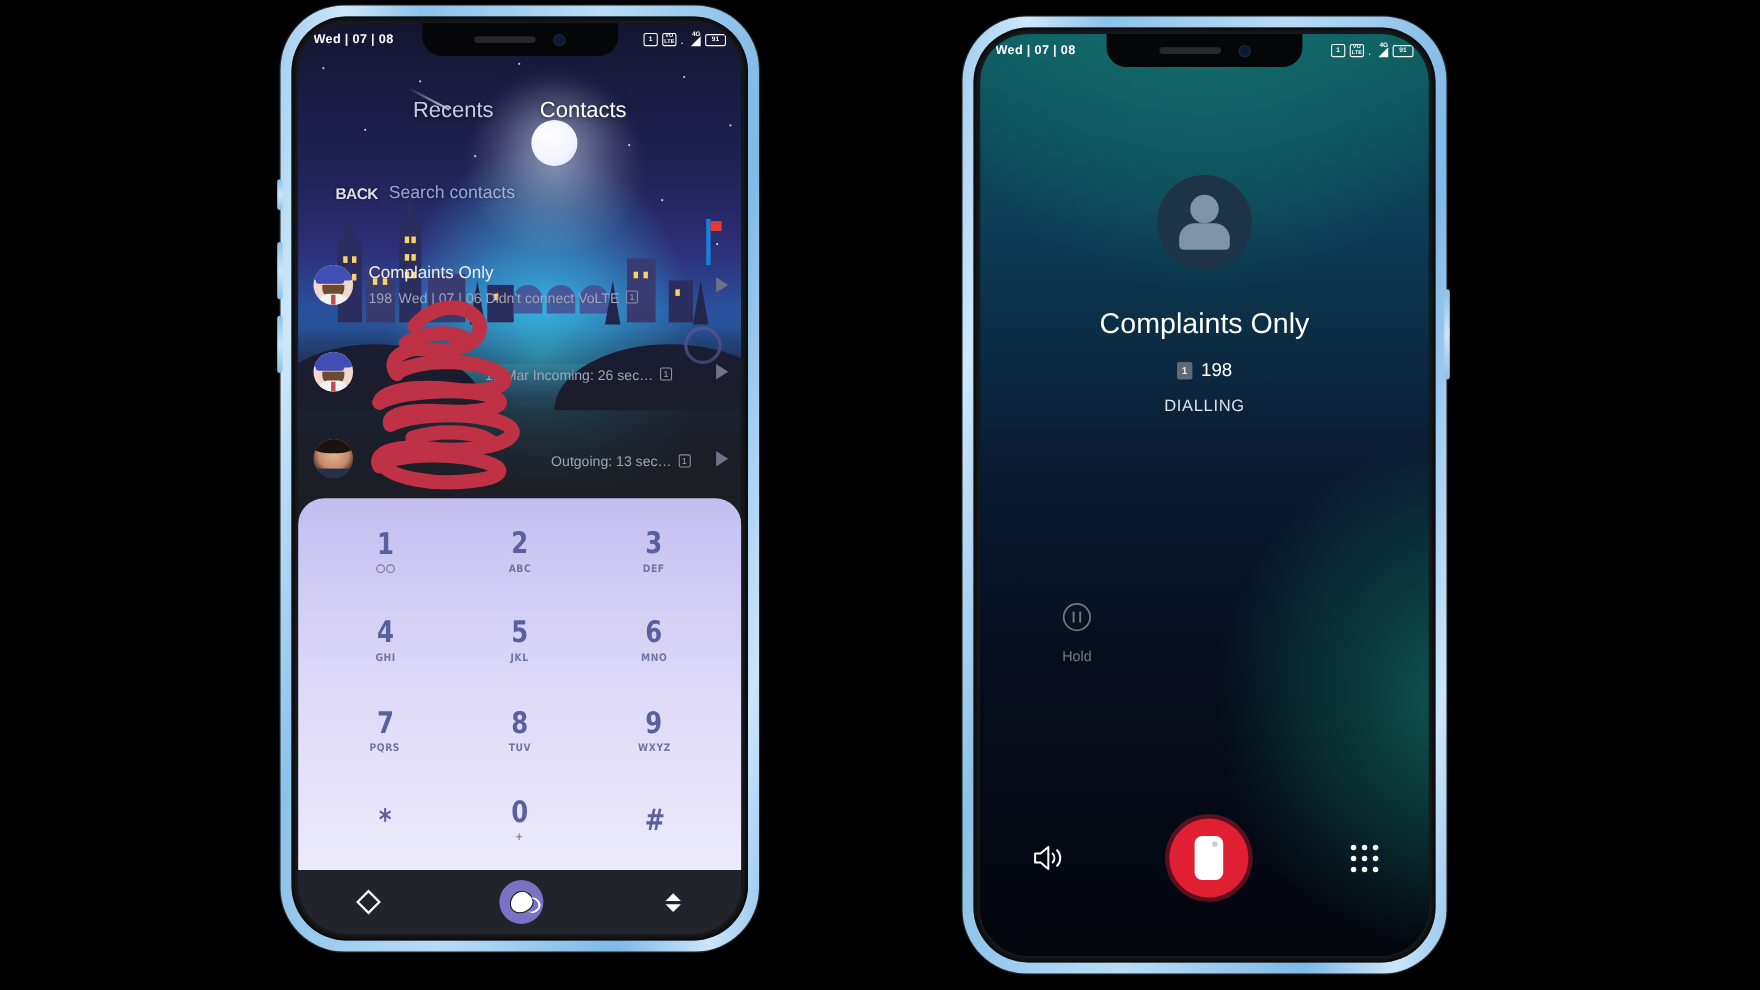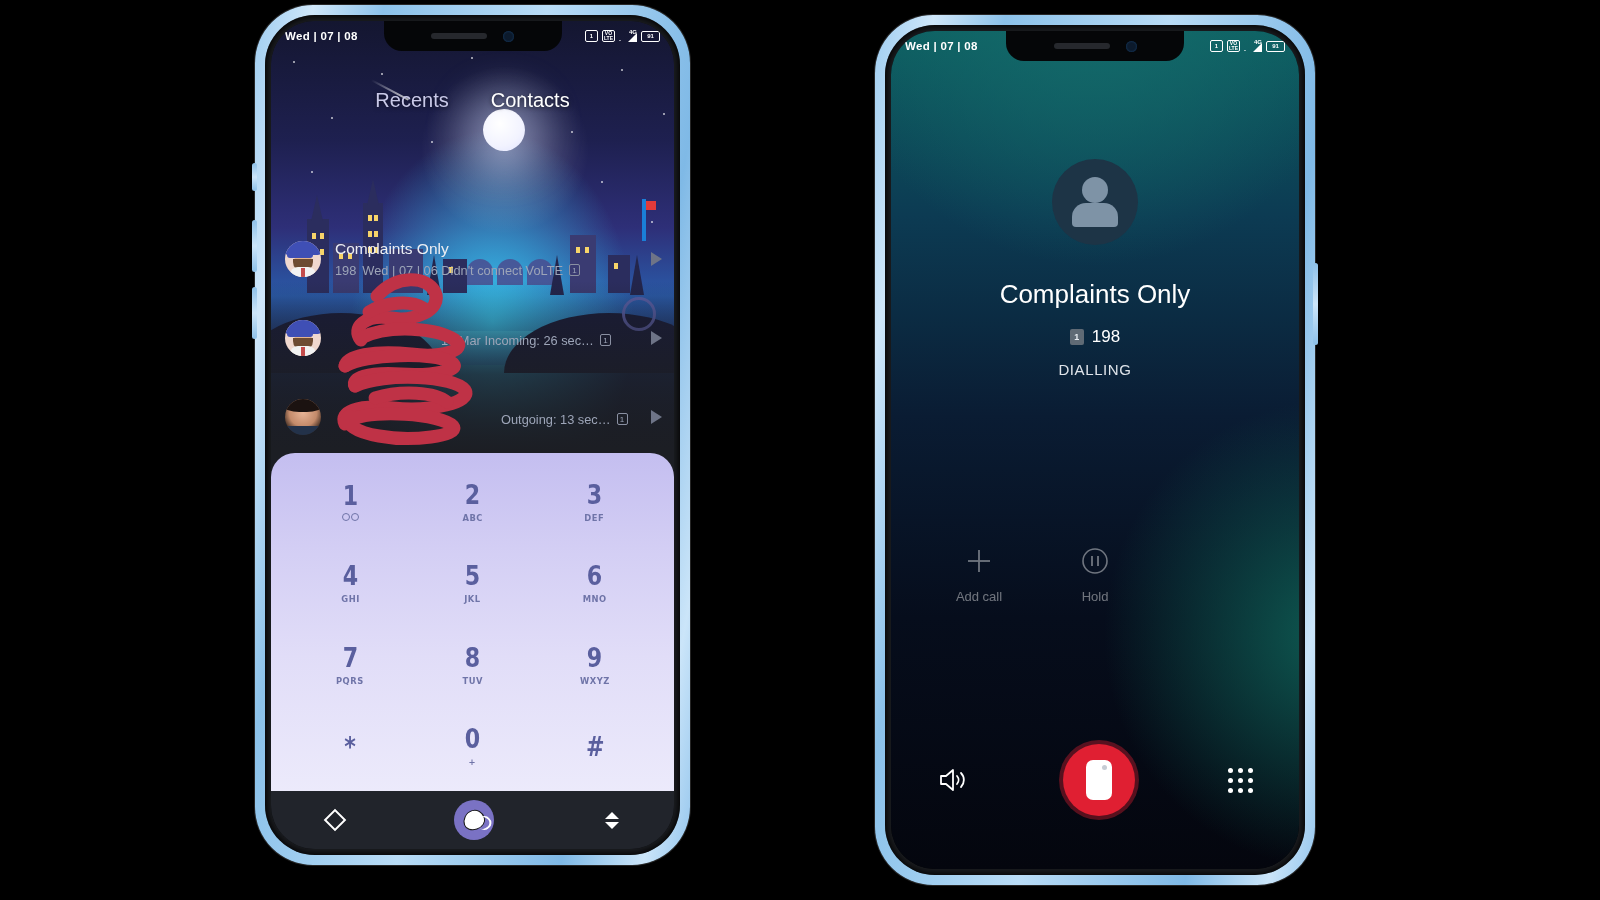--- a/index.html
+++ b/index.html
@@ -311,20 +311,24 @@
             <div class="ferris"></div>
             <div class="flag"></div>
             <div class="wp-fade"></div>
           </div>
 
           <div class="tabs">
             <div class="tab">Recents</div>
             <div class="tab active">Contacts</div>
           </div>
 
+          <div class="searchbar">
+            <span class="search-back">BACK</span>
+            <span class="search-ph">Search contacts</span>
+          </div>
 
           <div class="call-list">
 
             <div class="call-row">
               <div class="avatar av-cartoon">
                 <div class="face"></div>
                   <div class="beard"></div>
                   <div class="cap"></div>
                 <div class="body"></div>
                   <div class="tie"></div>
@@ -490,29 +494,20 @@
           <div class="callee-name">Complaints Only</div>
           <div class="callee-num-row">
             <span class="callee-sim">1</span>
             <span class="callee-num">198</span>
           </div>
           <div class="call-status">DIALLING</div>
 
           <div class="action-grid">
 
 
-            <div class="action dim">
-              <span class="ic">
-                <svg class="svg-ic" width="26" height="26" viewBox="0 0 26 26">
-                  <line x1="13" y1="2" x2="13" y2="24" stroke="#fff" stroke-width="1.8"></line>
-                  <line x1="2" y1="13" x2="24" y2="13" stroke="#fff" stroke-width="1.8"></line>
-                </svg>
-              </span>
-              <span class="lb">Add call</span>
-            </div>
 
 
 
             <div class="action dim">
               <span class="ic">
                 <svg class="svg-ic" width="28" height="28" viewBox="0 0 28 28">
                   <circle cx="14" cy="14" r="12" fill="none" stroke="#fff" stroke-width="1.6"></circle>
                   <line x1="11" y1="9" x2="11" y2="19" stroke="#fff" stroke-width="1.8"></line>
                   <line x1="17" y1="9" x2="17" y2="19" stroke="#fff" stroke-width="1.8"></line>
                 </svg>

